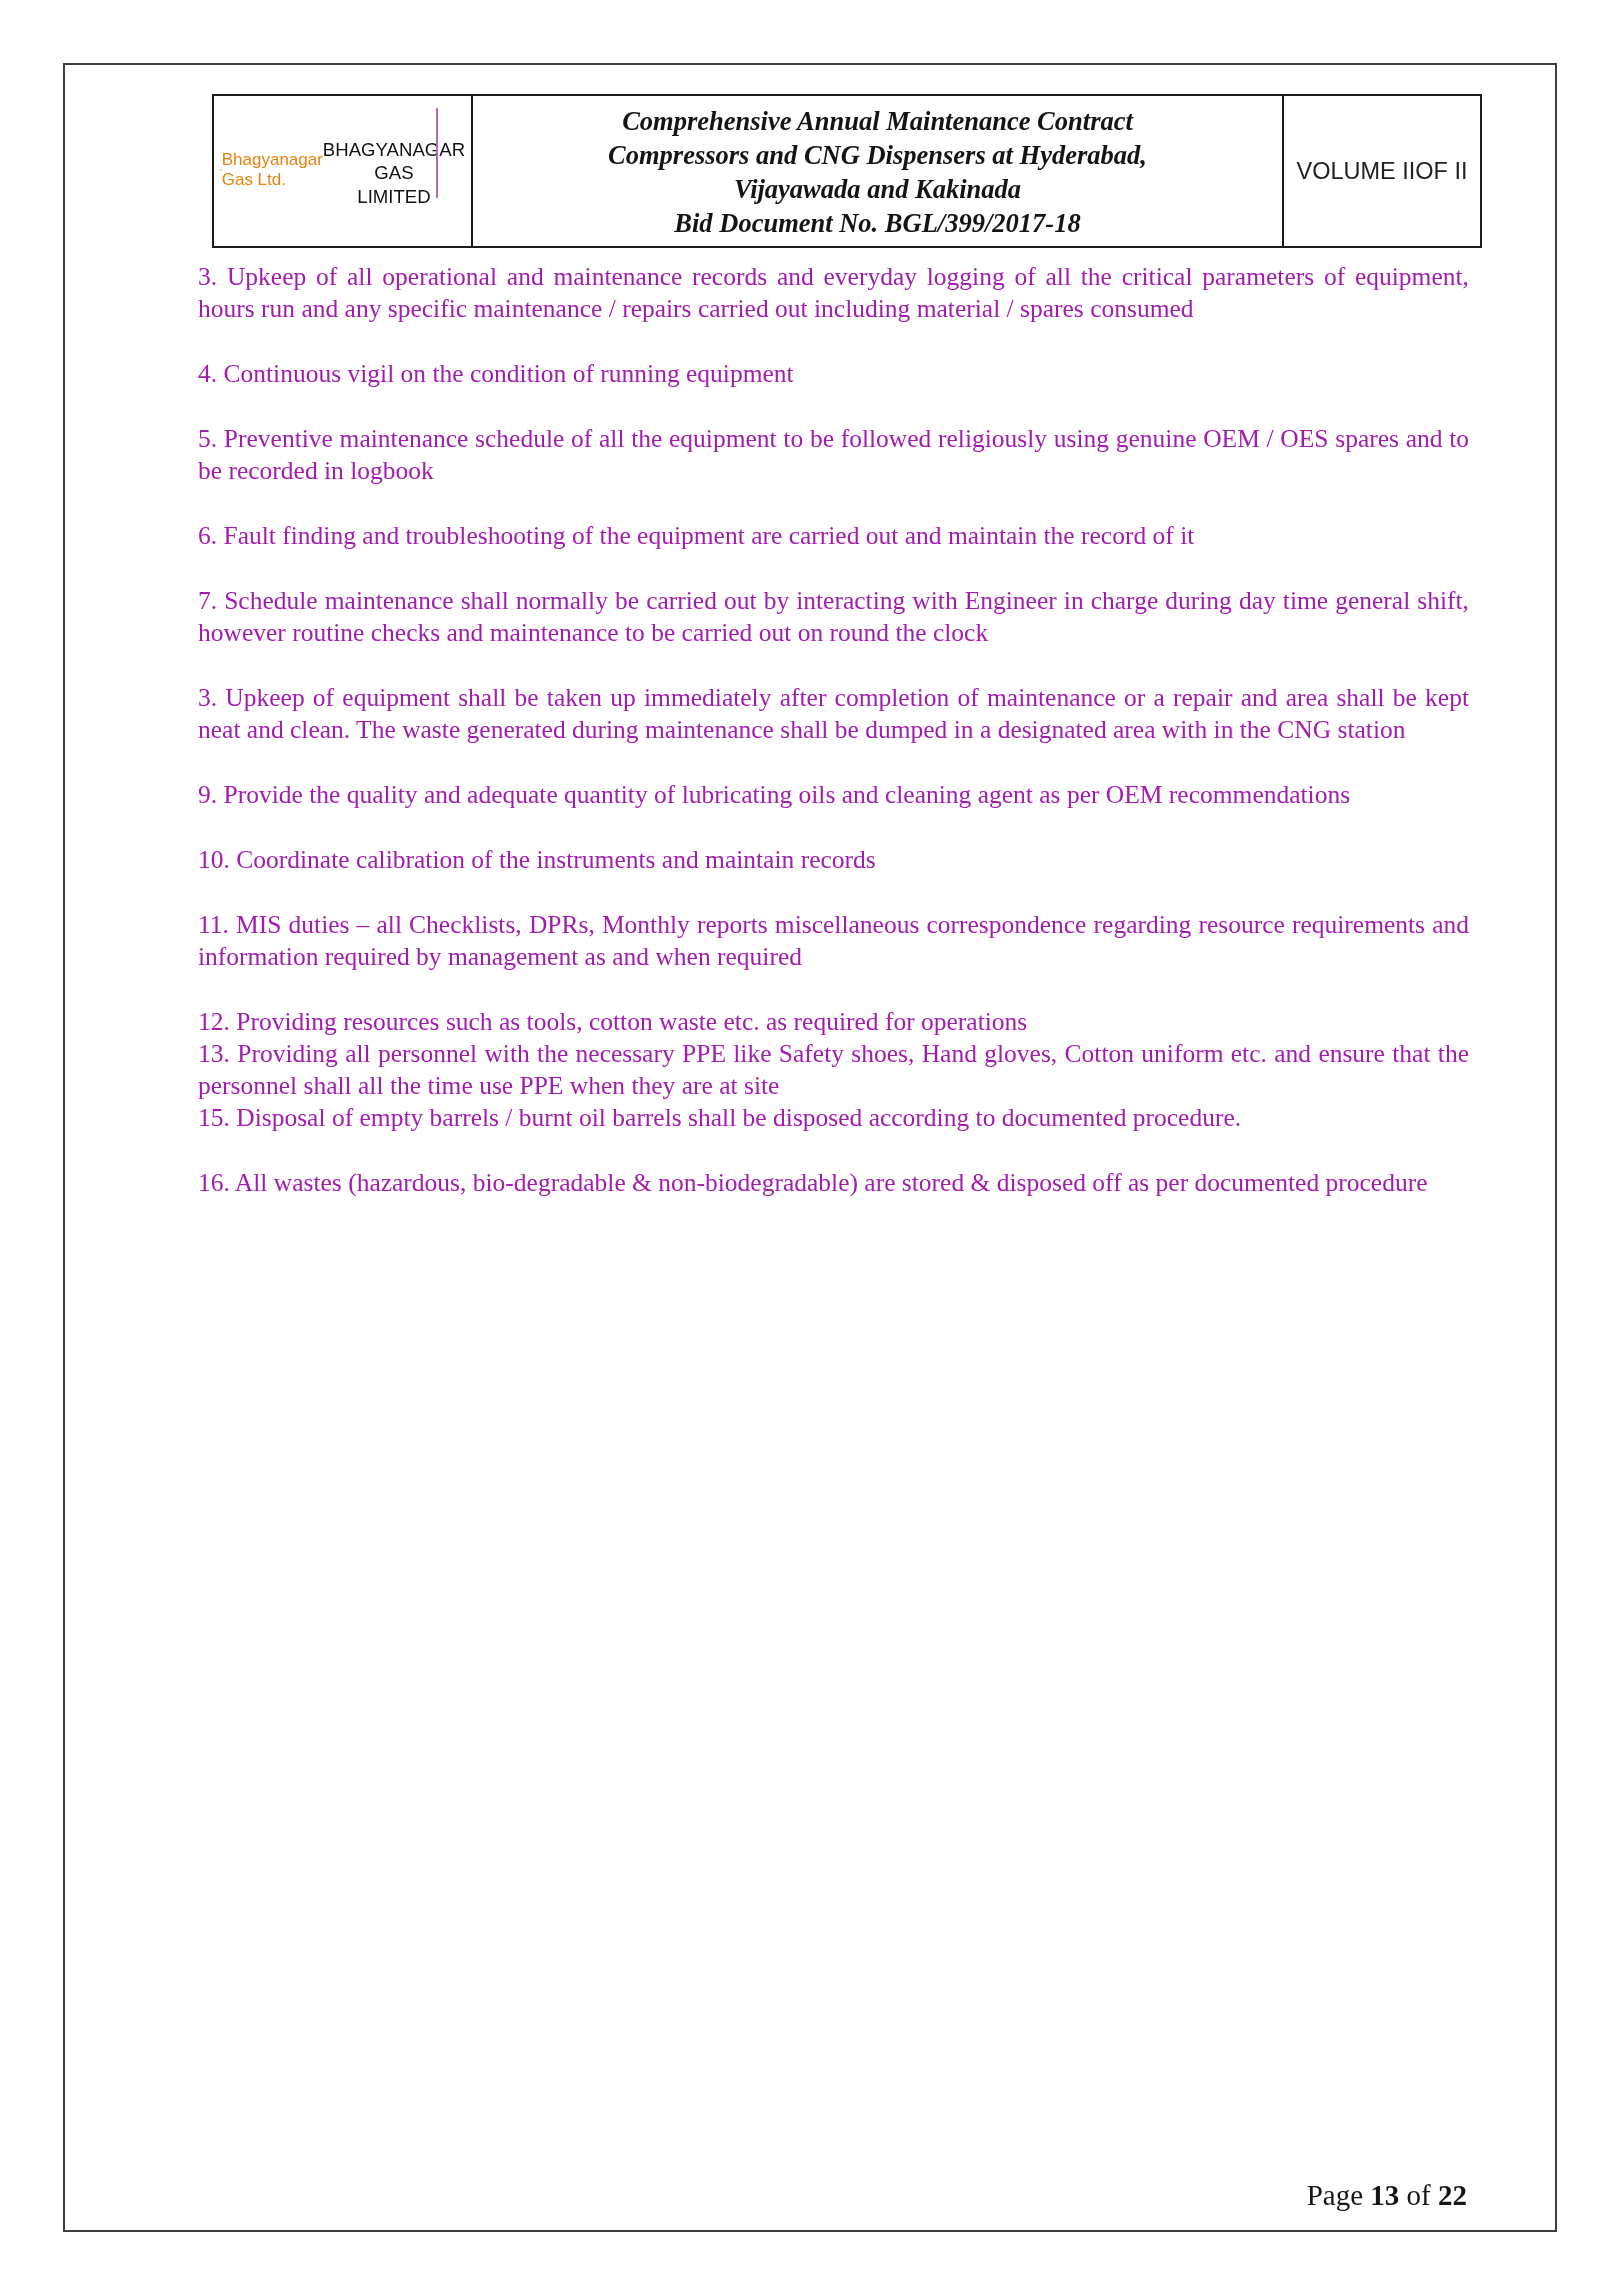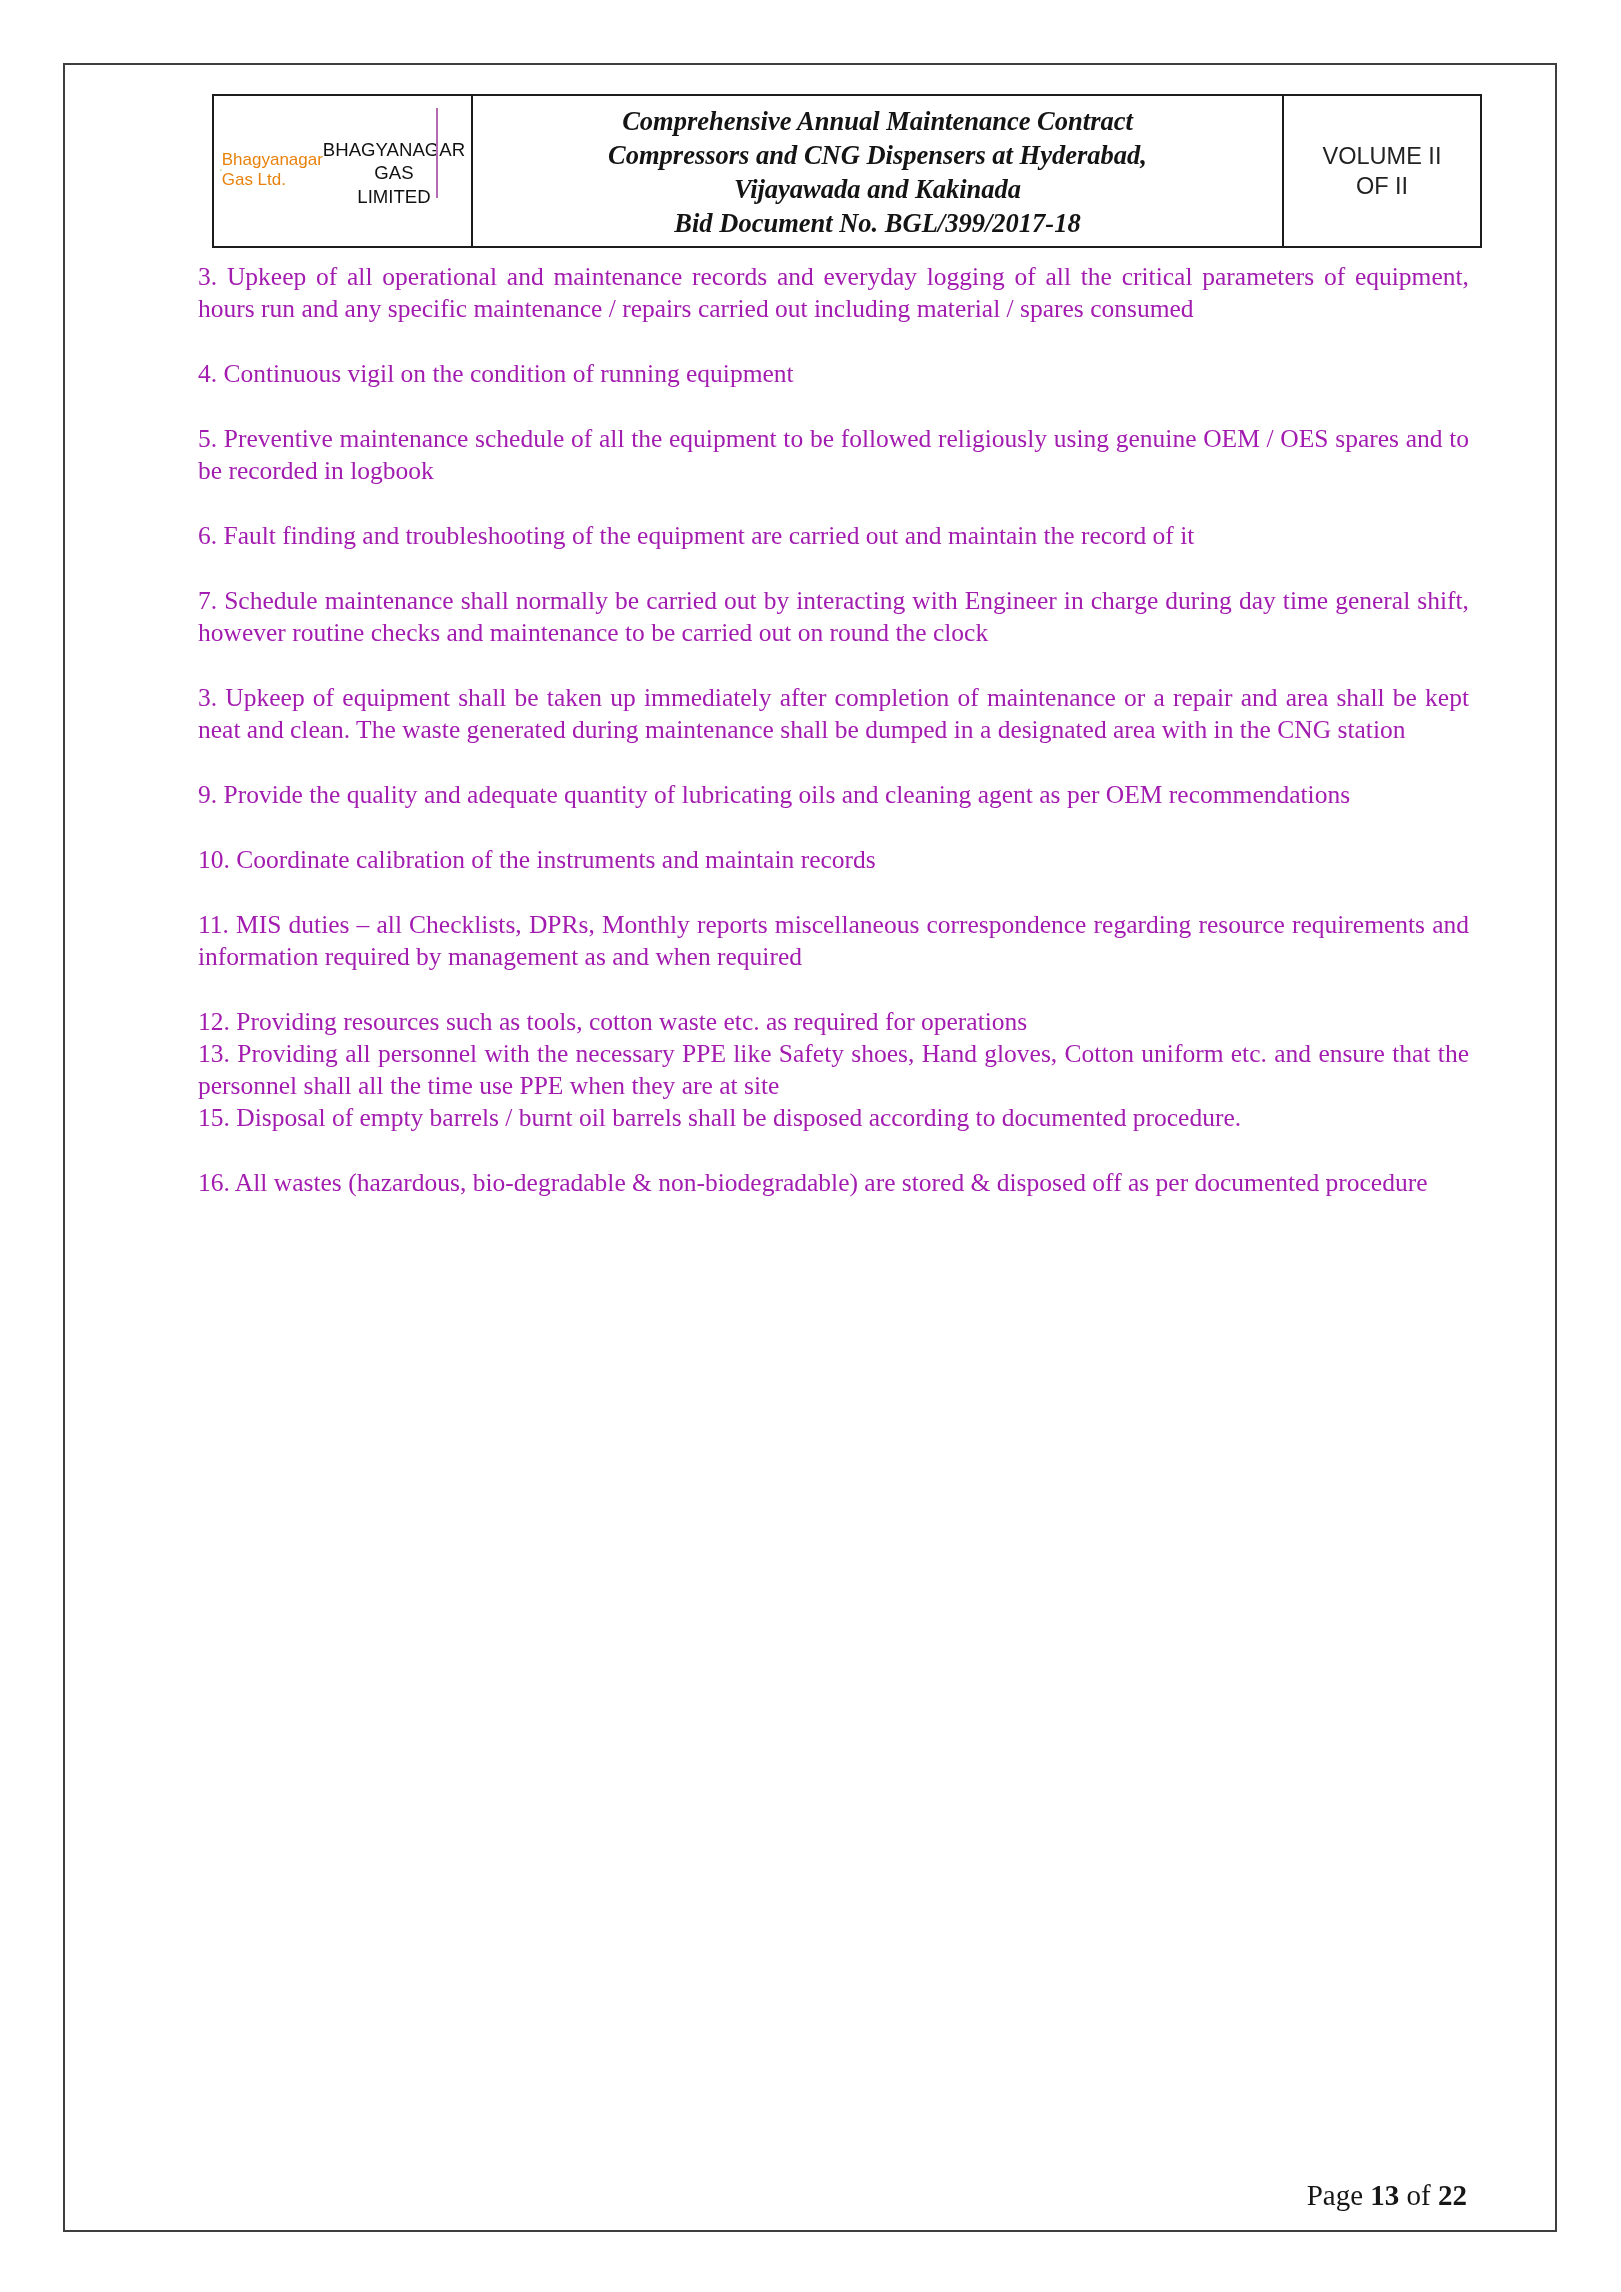--- a/index.html
+++ b/index.html
@@ -53,21 +53,21 @@
   }
   .title-line {
     font-weight: 700;
     font-size: 26.5px;
     line-height: 34px;
     color: #141414;
     font-style: italic;
   }
   .volume-cell {
     width: 196px;
-    display: flex; flex-direction: column;
+    display: flex; 
     align-items: center; justify-content: center;
   }
   .volume-line {
     font-family: "Liberation Sans", sans-serif;
     font-size: 23.5px; line-height: 30px; color: #222;
   }
   
   .doc-body {
     margin: 13.7px 86px 0 133px;
   }

